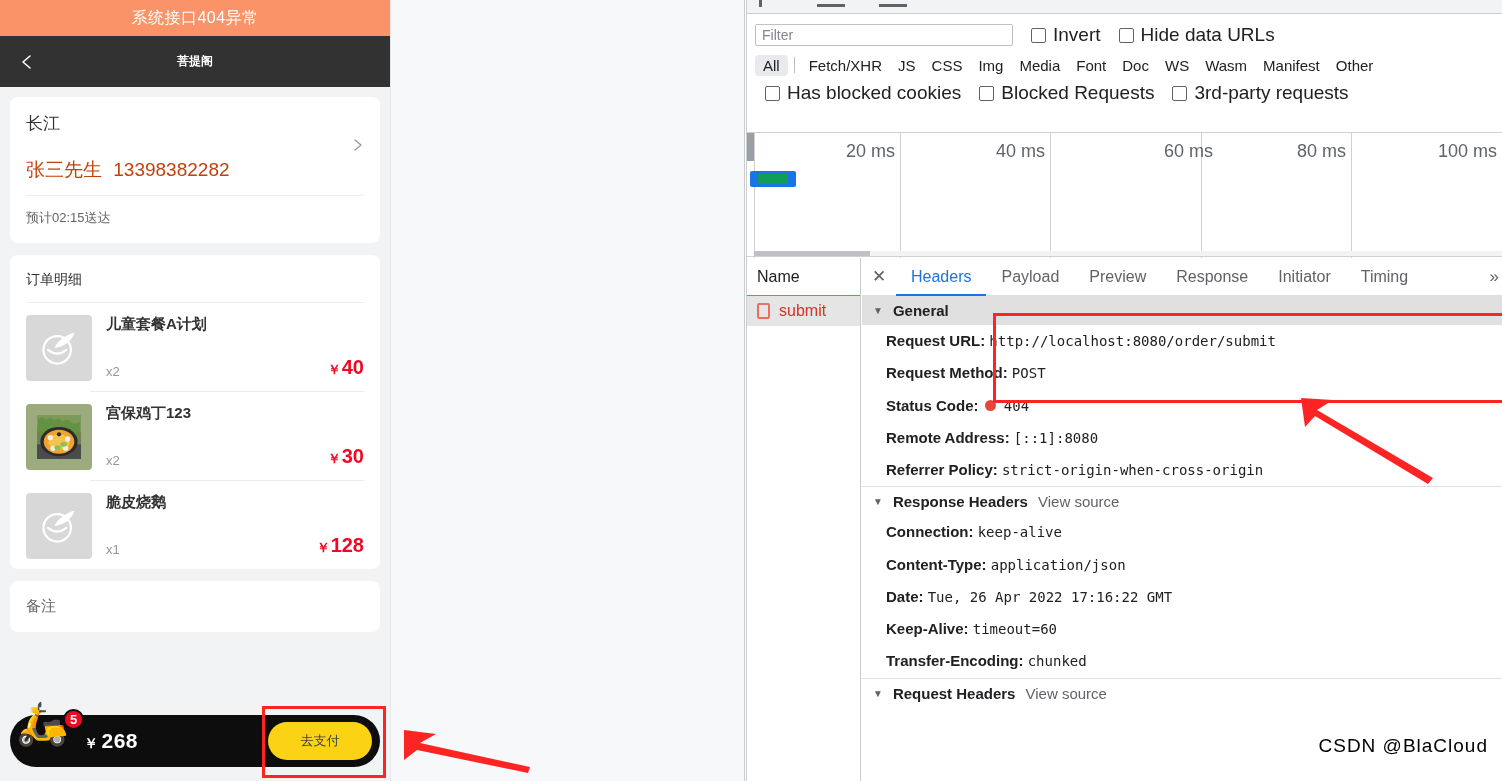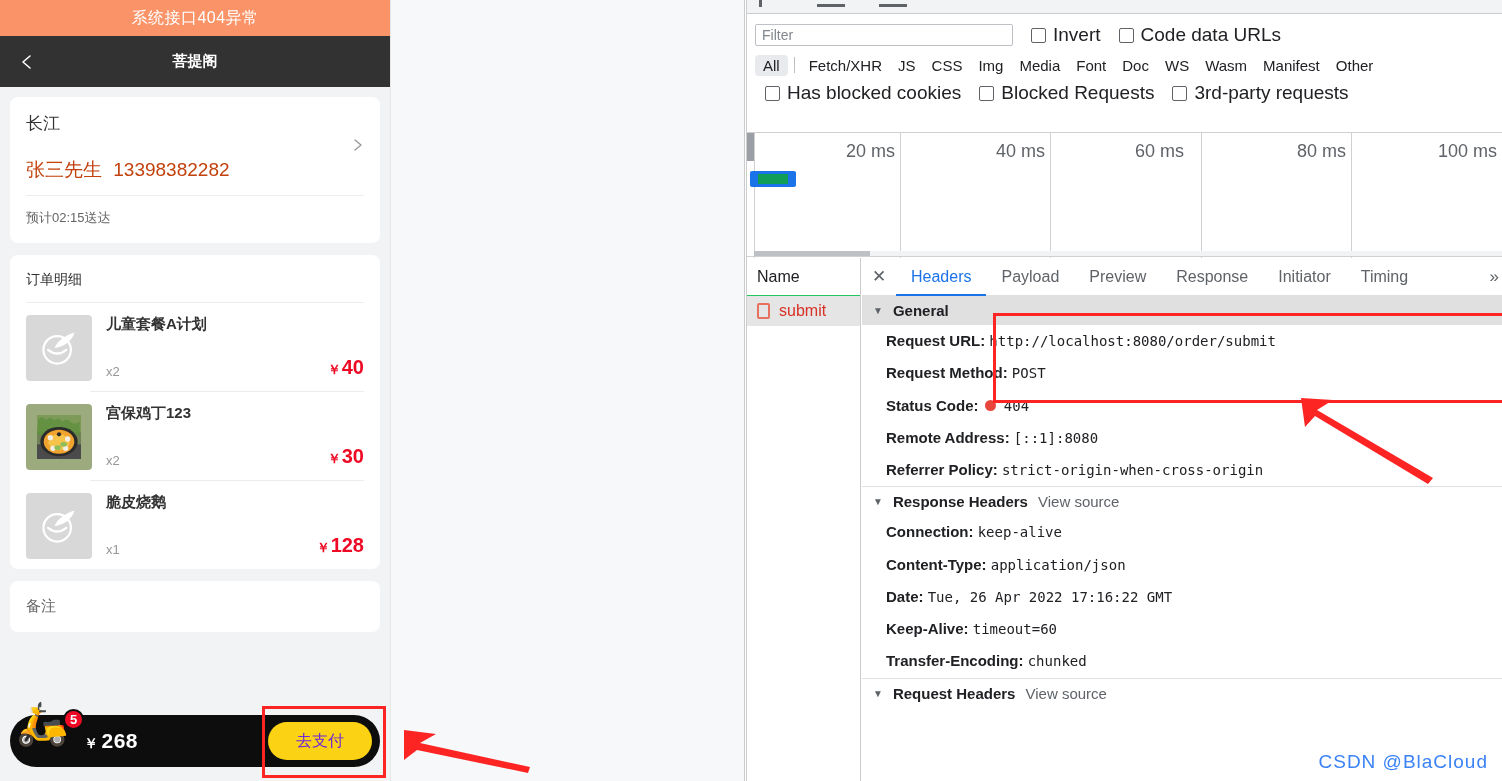--- a/index.html
+++ b/index.html
@@ -21,21 +21,21 @@
     display:flex; align-items:center; justify-content:center;
     font-size:16px; letter-spacing:.5px;
   }
   #nav-bar {
     height:51px; background:#323233; color:#ffffff;
     display:flex; align-items:center; position:relative;
   }
   #nav-back { position:absolute; left:18px; top:50%; transform:translateY(-50%);
     width:18px; height:18px; cursor:pointer; }
   #nav-back svg { display:block; }
-  #nav-title { flex:1; text-align:center; font-size:15px; font-weight:600; }
+  #nav-title { flex:1; text-align:center; font-size:12px; font-weight:600; }
 
   .card { background:#ffffff; border-radius:8px; margin:10px; }
 
   
   #address-card { margin-top:10px; padding:0; }
   #address-top { display:flex; align-items:center; padding:14px 16px 12px 16px; }
   #address-text { flex:1; }
   #address-name { font-size:17px; color:#323233; line-height:1.5; }
   #address-sub { font-size:19px; color:#c2410c; margin-top:20px; }
   #address-sub span { margin-right:6px; }
@@ -77,22 +77,22 @@
   #cart-badge {
     position:absolute; left:53px; top:-6px; min-width:21px; height:21px;
     background:#ee0a24; color:#fff; border-radius:11px; font-size:13px;
     display:flex; align-items:center; justify-content:center; border:2px solid #0d0d0d;
     font-weight:bold;
   }
   #total-price { color:#ffffff; font-size:21px; font-weight:bold; letter-spacing:.5px; }
   #total-price .yuan { font-size:14px; margin-right:3px; font-weight:bold; }
   #pay-button {
     position:absolute; right:8px; top:7px; width:104px; height:38px;
-    background:#fbd314; color:#6d28d9; border:none; border-radius:19px;
-    font-size:16px; font-family:"Liberation Sans", sans-serif; cursor:pointer;
+    background:#fbd314; color:#404040; border:none; border-radius:19px;
+    font-size:13px; font-family:"Liberation Sans", sans-serif; cursor:pointer;
   }
   #pay-highlight {
     position:absolute; left:262px; bottom:3px; width:124px; height:72px;
     border:3px solid #fd2424; background:transparent; pointer-events:none;
   }
 
   
   #viewport-blank {
     position:absolute; left:390px; top:0; width:355px; height:781px;
     background:#f7f8f9; border-left:1px solid #e6e7e9;
@@ -201,21 +201,21 @@
   #req-section-title { border-top:1px solid #e0e0e0; background:#ffffff; padding-left:11px; }
 
   
   #general-highlight {
     position:absolute; left:131px; top:55px; width:532px; height:90px;
     border:3px solid #fd2424; pointer-events:none;
   }
 
   
   #watermark {
-    position:absolute; right:14px; bottom:8px; font-size:19px; color:#3b82f6;
+    position:absolute; right:14px; bottom:24px; font-size:19px; color:#000000;
     letter-spacing:1px; user-select:none;
   }
 
   
   #arrow-layer { position:absolute; left:0; top:0; width:1502px; height:781px; pointer-events:none; }
 </style>
 </head>
 <body>
 
 <div id="root">
@@ -353,21 +353,21 @@
 
     <div id="dt-filterbar">
       <div id="filter-row">
         <input id="filter-input" type="text" placeholder="Filter" style="">
         <label class="cbx-wrap">
           <span class="cbx"></span>
           <span class="cbx-label">Invert</span>
         </label>
         <label class="cbx-wrap">
           <span class="cbx"></span>
-          <span class="cbx-label">Code data URLs</span>
+          <span class="cbx-label">Hide data URLs</span>
         </label>
       </div>
 
       <div id="type-row">
         <span class="type-chip active">All</span>
         <span class="type-divider"></span>
         <span class="type-chip">Fetch/XHR</span>
         <span class="type-chip">JS</span>
         <span class="type-chip">CSS</span>
         <span class="type-chip">Img</span>
@@ -400,21 +400,21 @@
       <div id="ov-scrollbar"></div>
       <div id="ov-left-rule"></div>
 
       <div class="ov-grid" style="left:153px;"></div>
       <div class="ov-grid" style="left:303px;"></div>
       <div class="ov-grid" style="left:454px;"></div>
       <div class="ov-grid" style="left:604px;"></div>
 
       <div class="ov-tick" style="left:63px; width:85px;">20 ms</div>
       <div class="ov-tick" style="left:213px; width:85px;">40 ms</div>
-      <div class="ov-tick" style="left:352px; width:85px;">60 ms</div>
+      <div class="ov-tick" style="left:381px; width:85px;">60 ms</div>
       <div class="ov-tick" style="left:514px; width:85px;">80 ms</div>
       <div class="ov-tick" style="left:660px; width:90px;">100 ms</div>
 
       <div id="ov-request">
           <i></i>
         </div>
 
       <div id="ov-bottom-bar"></div>
       <div id="ov-bottom-thumb"></div>
     </div>

